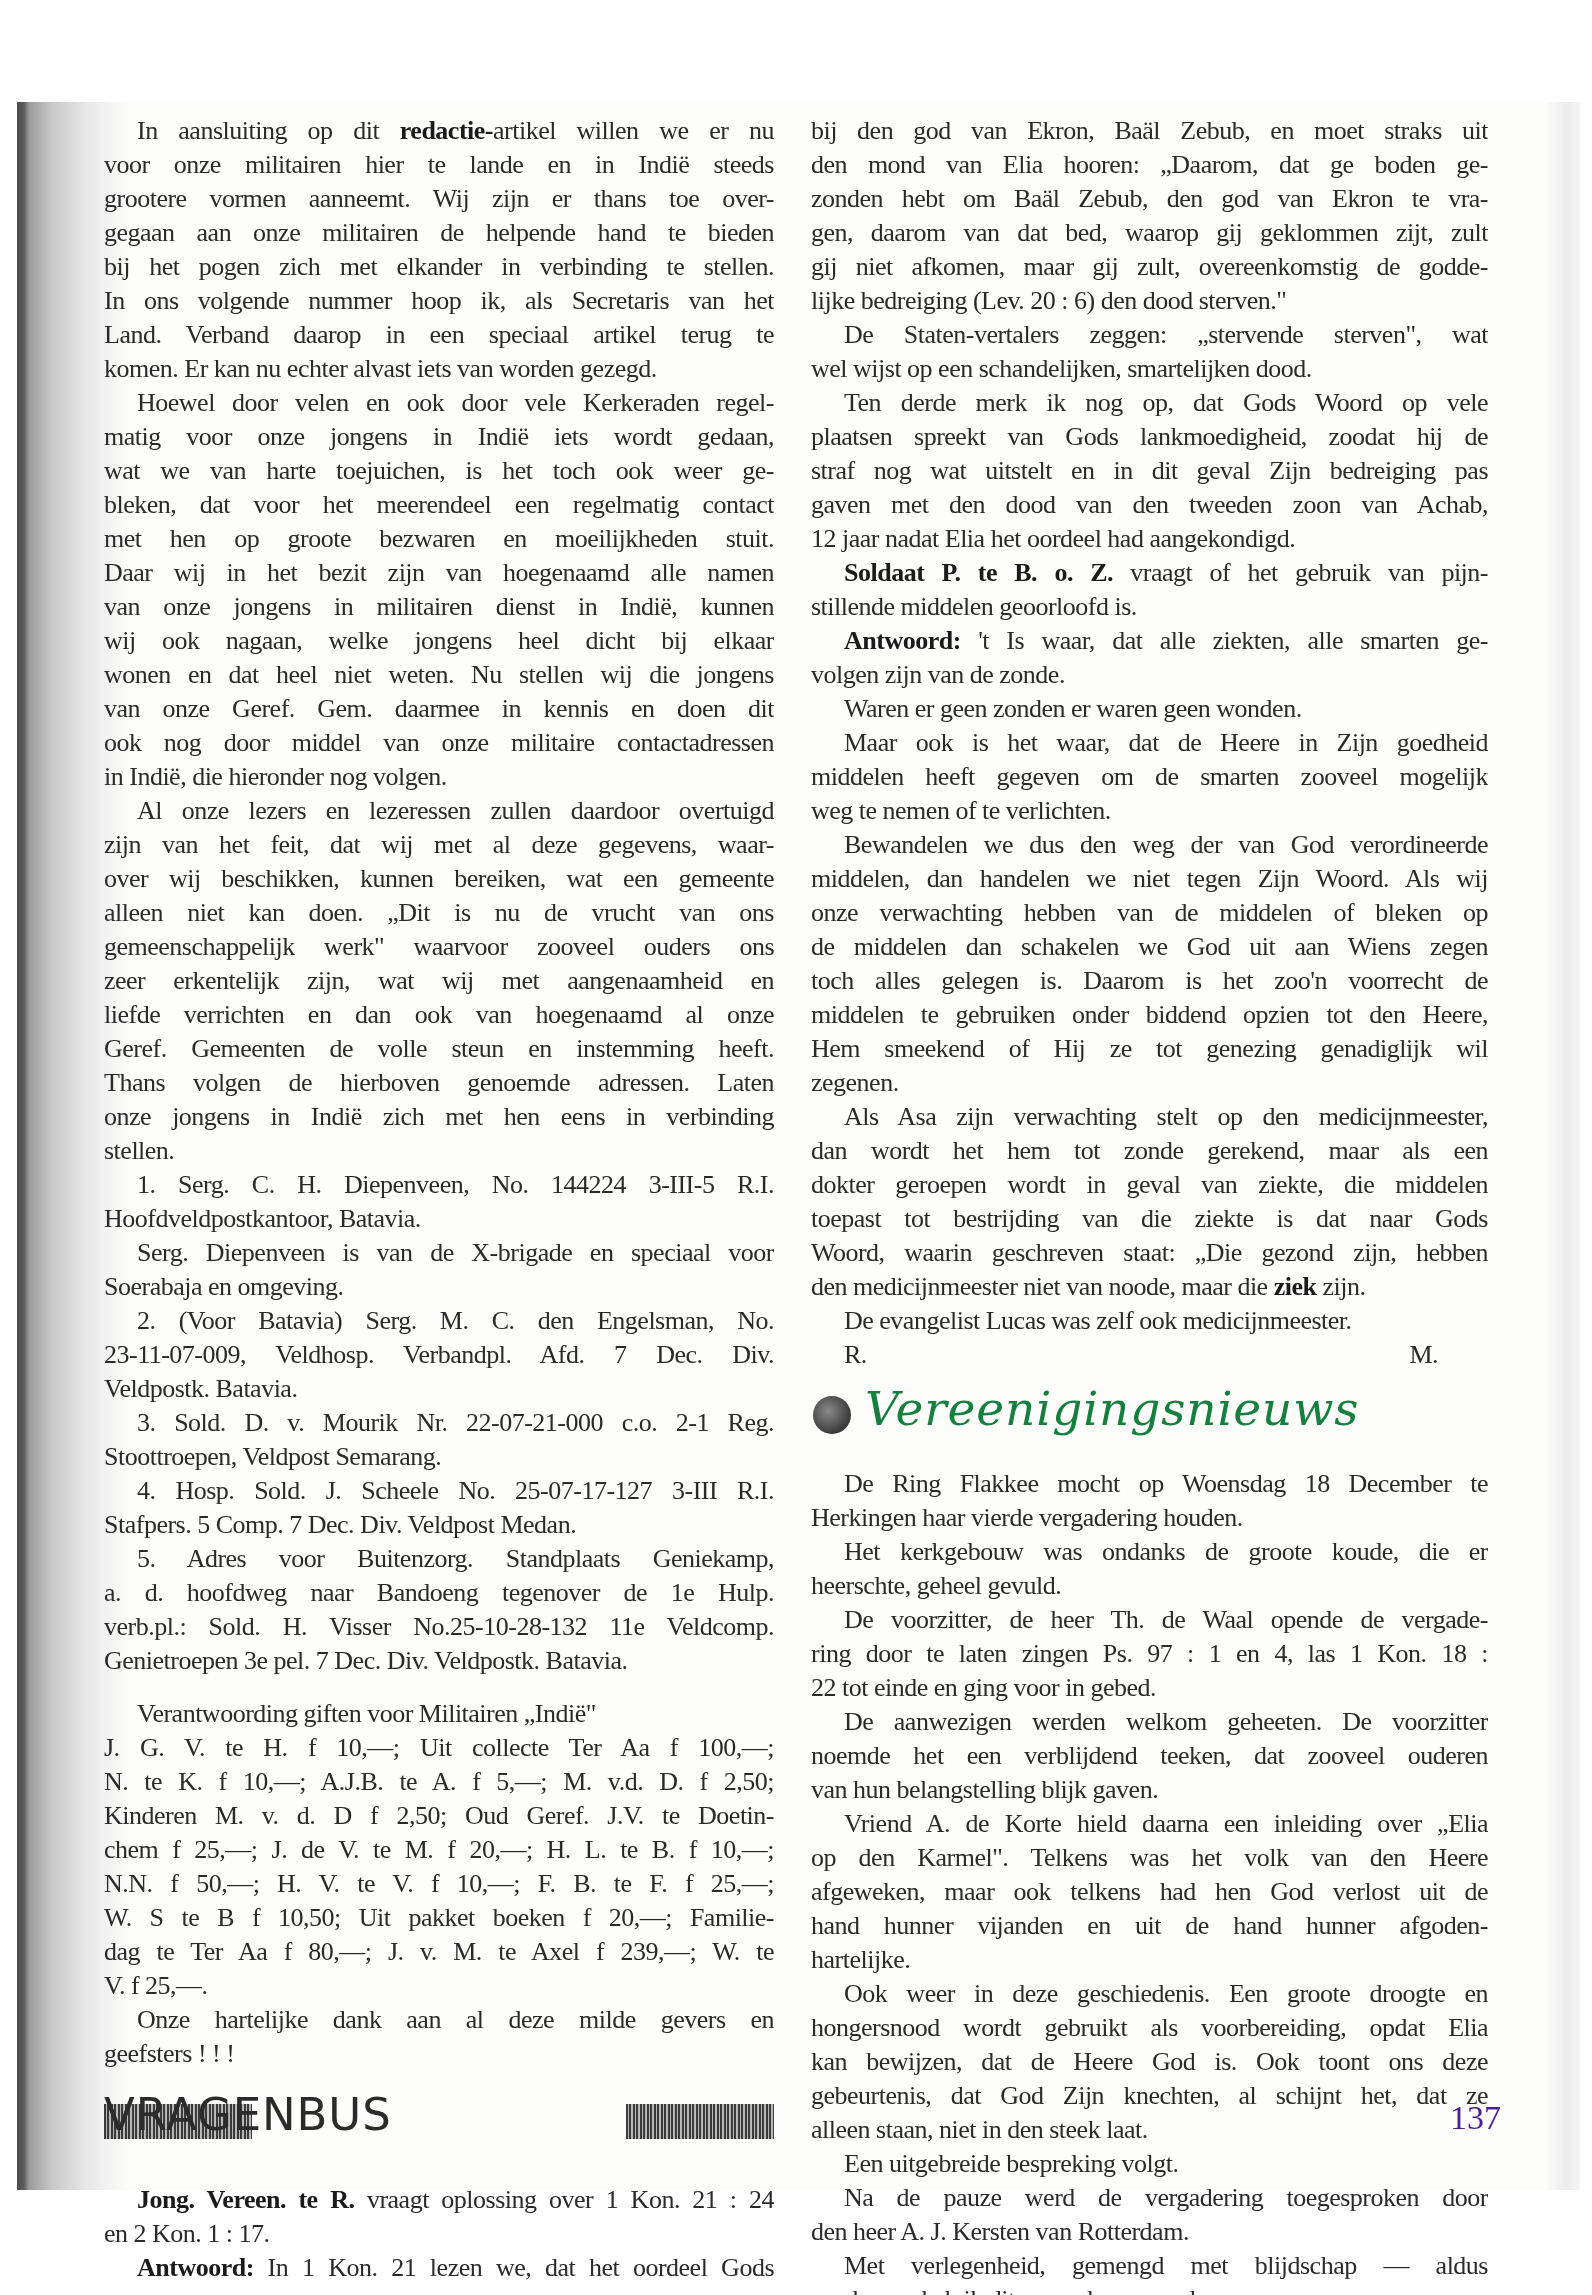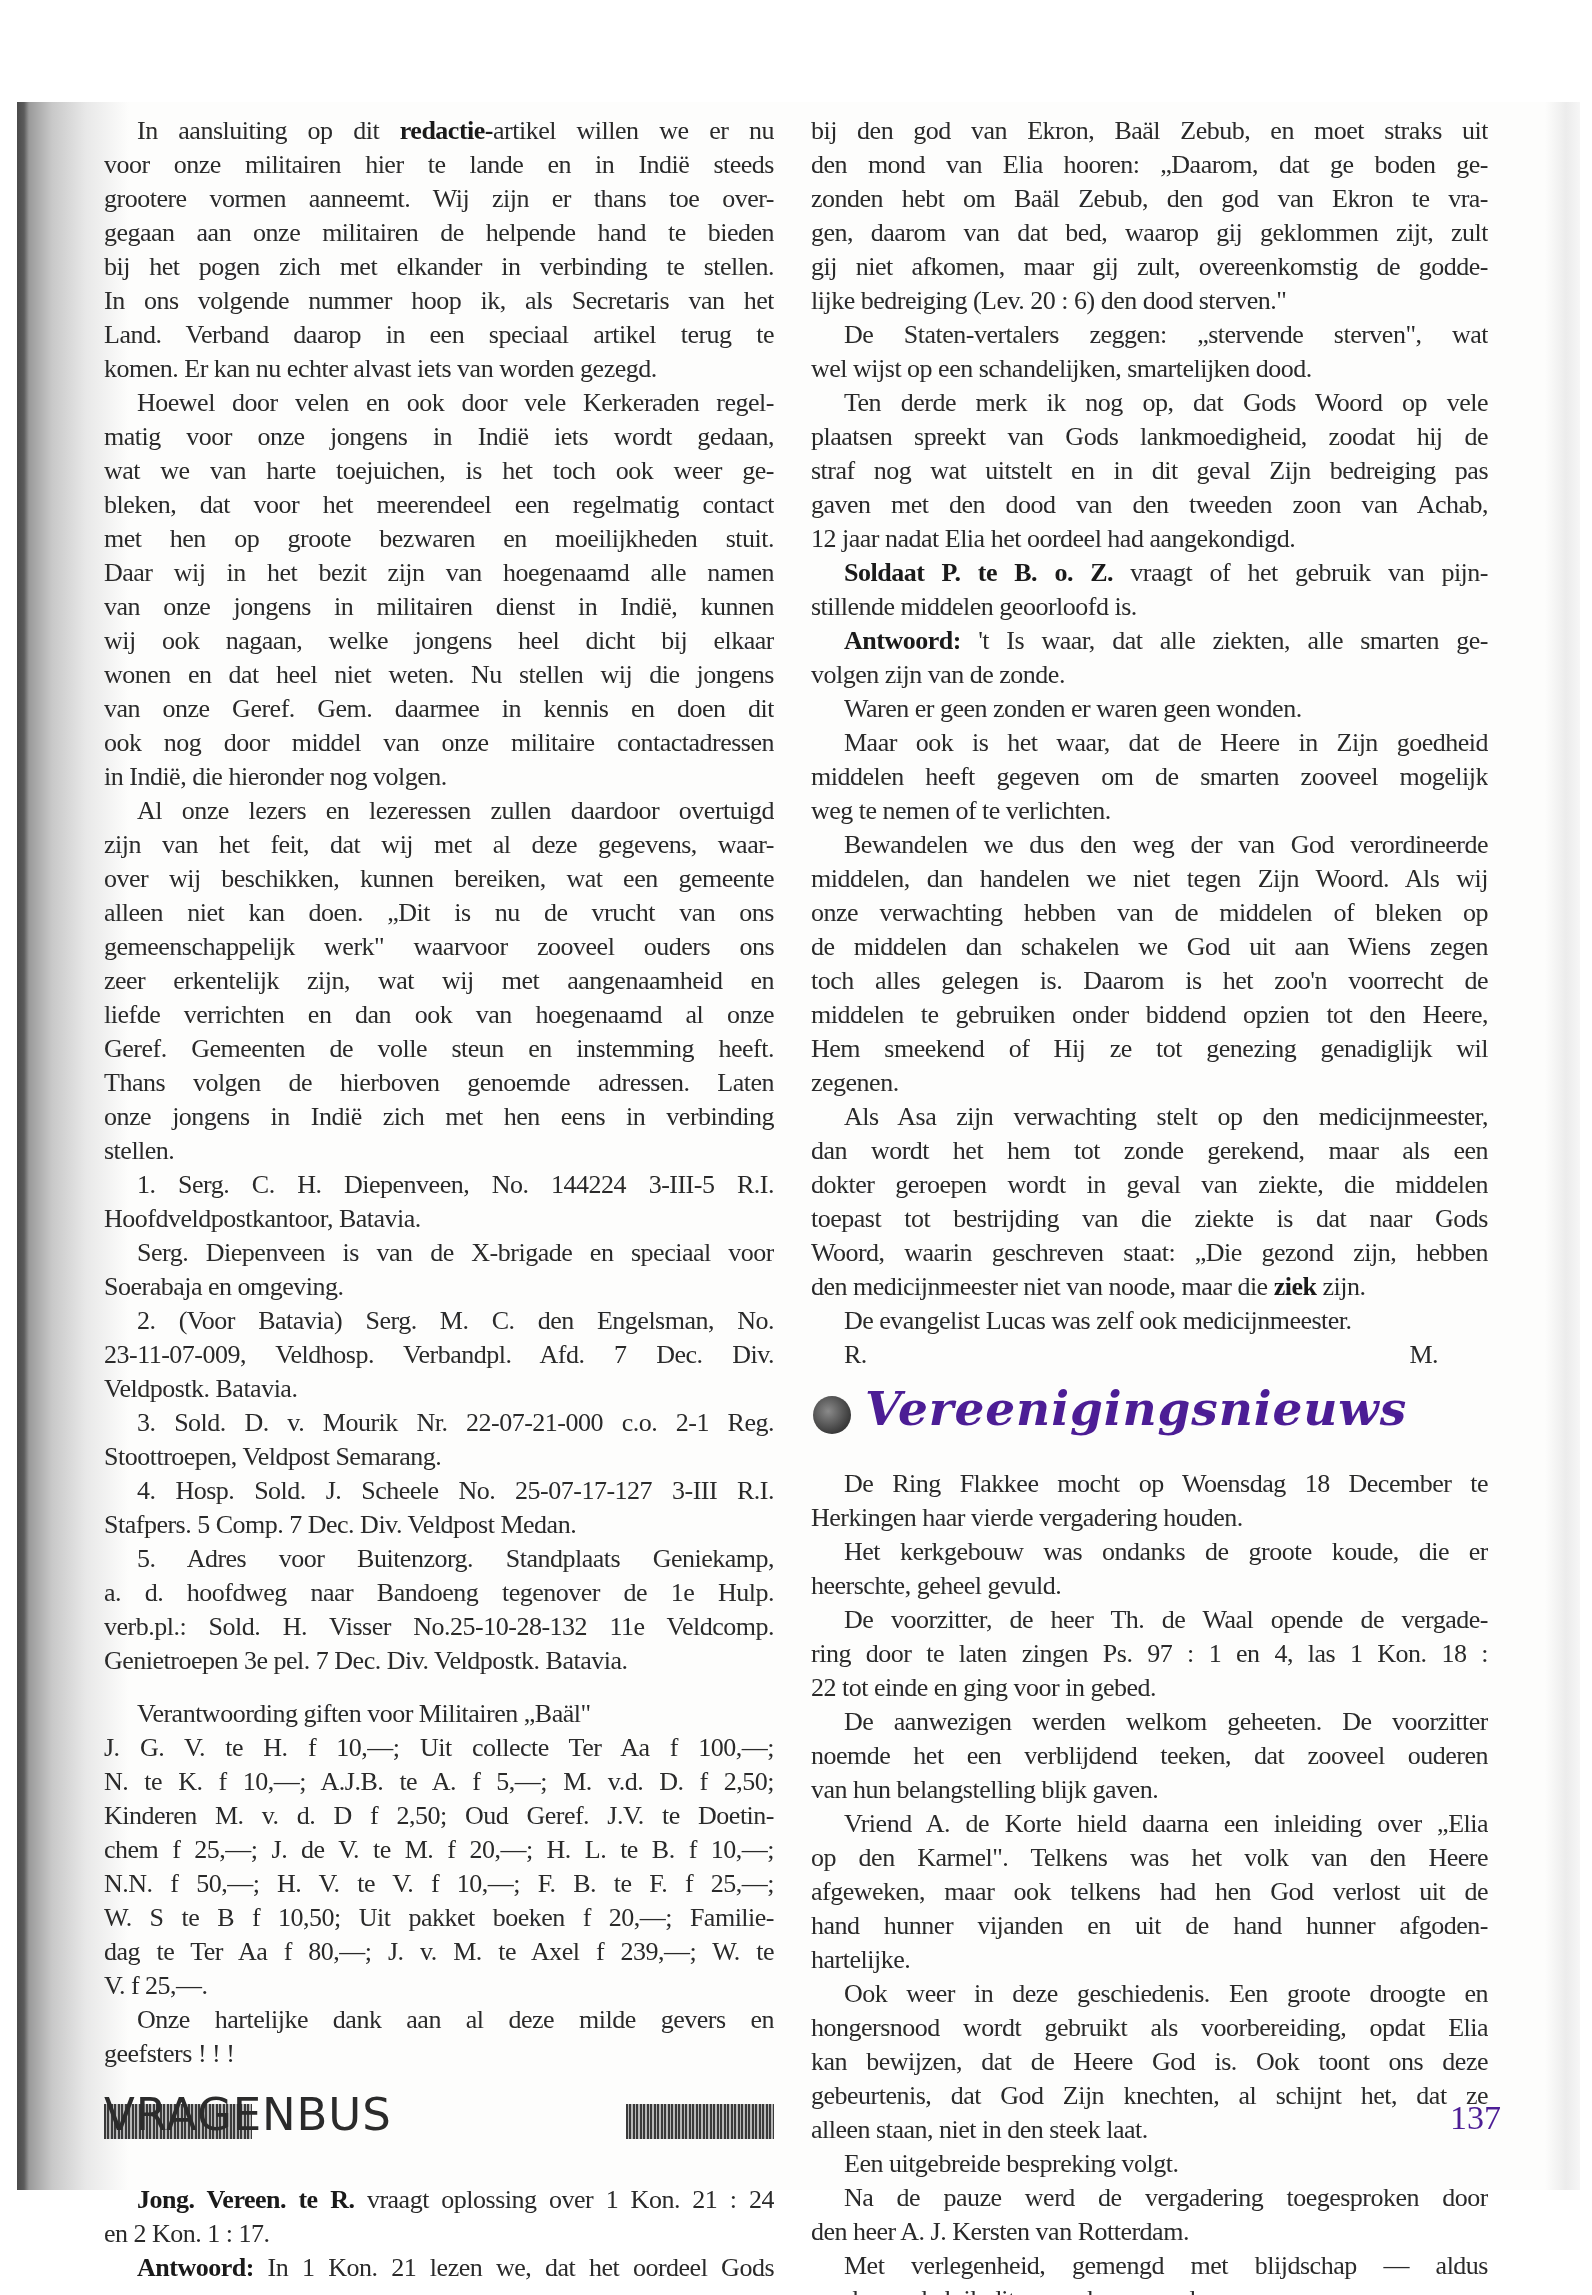--- a/index.html
+++ b/index.html
@@ -26,21 +26,21 @@
   .vb .bar { position: absolute; top: 21px; height: 35px; width: 148px;
              background: repeating-linear-gradient(to right, #3a3a3a 0px, #3a3a3a 1.7px, #b8b8b8 1.7px, #b8b8b8 3.5px); }
   .vb .bar.l { left: 0; } .vb .bar.r { right: 0; }
   .vb .title { position: absolute; left: 0; right: 0; top: 5.2px; text-align: left;
                font-family: "DejaVu Sans", sans-serif; font-size: 45px; letter-spacing: 0.9px;
                color: #2b2b2b; }
   .vn { position: relative; height: 79px; margin: 8.6px 0 7px 0; }
   .vn .dot { position: absolute; left: 1.7px; top: 15.5px; width: 38px; height: 38px; border-radius: 50%;
              background: radial-gradient(circle at 40% 40%, #8a8a8a, #3a3a3a 70%); }
   .vn .title { position: absolute; left: 54px; top: 0; font-family: "DejaVu Serif", serif;
-               font-style: italic; font-size: 47px; font-weight: bold; color: #4c1d95; letter-spacing: 0.9px; }
+               font-style: italic; font-size: 47px; font-weight: normal; color: #15803d; letter-spacing: 0.9px; }
   .pagenum { position: absolute; left: 1450px; top: 2099px; font-size: 34px; font-weight: normal; color: #4c1d95; }
 </style>
 </head>
 <body>
 
 <div class="page"></div>
 <div class="spine"></div>
 <div class="rightedge"></div>
 
 <div class="col left">
@@ -85,21 +85,21 @@
       <div class="ln last last">Veldpostk. Batavia.</div>
       <div class="ln ind">3. Sold. D. v. Mourik Nr. 22-07-21-000 c.o. 2-1 Reg.</div>
       <div class="ln last last">Stoottroepen, Veldpost Semarang.</div>
       <div class="ln ind">4. Hosp. Sold. J. Scheele No. 25-07-17-127 3-III R.I.</div>
       <div class="ln last last">Stafpers. 5 Comp. 7 Dec. Div. Veldpost Medan.</div>
       <div class="ln ind">5. Adres voor Buitenzorg. Standplaats Geniekamp,</div>
       <div class="ln">a. d. hoofdweg naar Bandoeng tegenover de 1e Hulp.</div>
       <div class="ln">verb.pl.: Sold. H. Visser No.25-10-28-132 11e Veldcomp.</div>
       <div class="ln last last">Genietroepen 3e pel. 7 Dec. Div. Veldpostk. Batavia.</div>
     </div>
-  <div class="ln gap last ind">Verantwoording giften voor Militairen „Baäl"</div>
+  <div class="ln gap last ind">Verantwoording giften voor Militairen „Indië"</div>
   <div>
       <div class="ln">J. G. V. te H. f 10,—; Uit collecte Ter Aa f 100,—;</div>
       <div class="ln">N. te K. f 10,—; A.J.B. te A. f 5,—; M. v.d. D. f 2,50;</div>
       <div class="ln">Kinderen M. v. d. D f 2,50; Oud Geref. J.V. te Doetin-</div>
       <div class="ln">chem f 25,—; J. de V. te M. f 20,—; H. L. te B. f 10,—;</div>
       <div class="ln">N.N. f 50,—; H. V. te V. f 10,—; F. B. te F. f 25,—;</div>
       <div class="ln">W. S te B f 10,50; Uit pakket boeken f 20,—; Familie-</div>
       <div class="ln">dag te Ter Aa f 80,—; J. v. M. te Axel f 239,—; W. te</div>
       <div class="ln last last">V. f 25,—.</div>
     </div>

